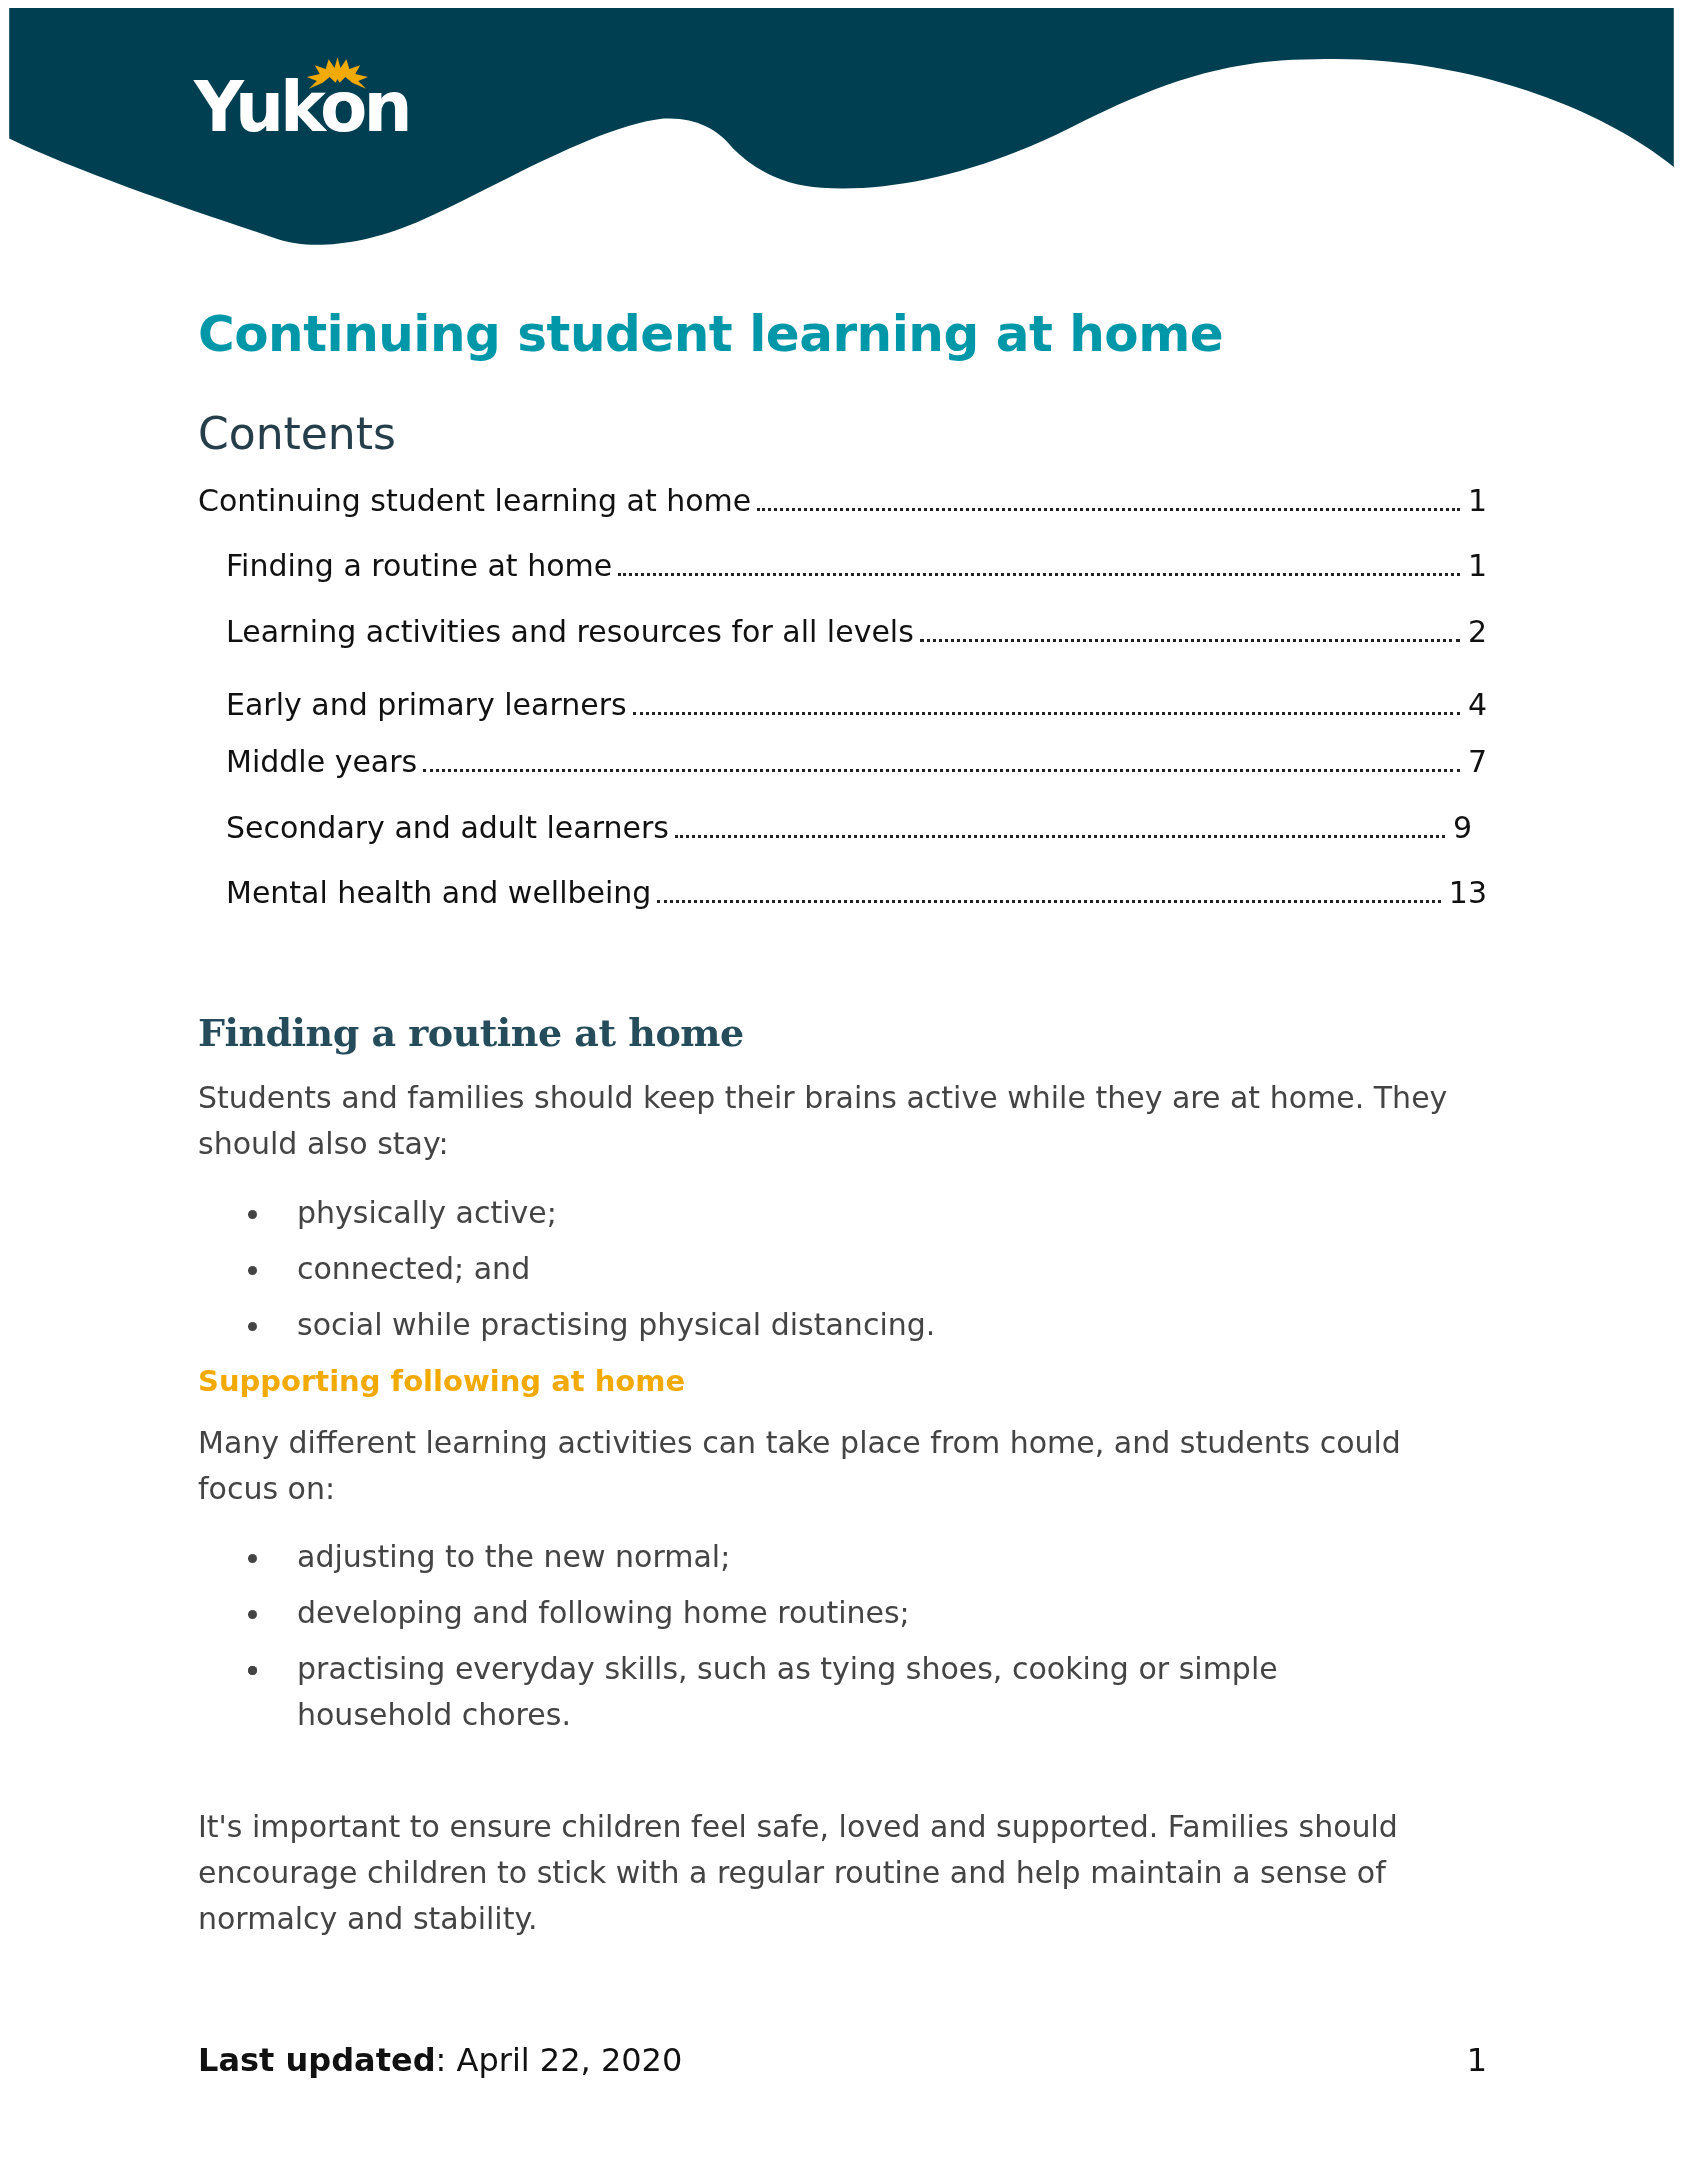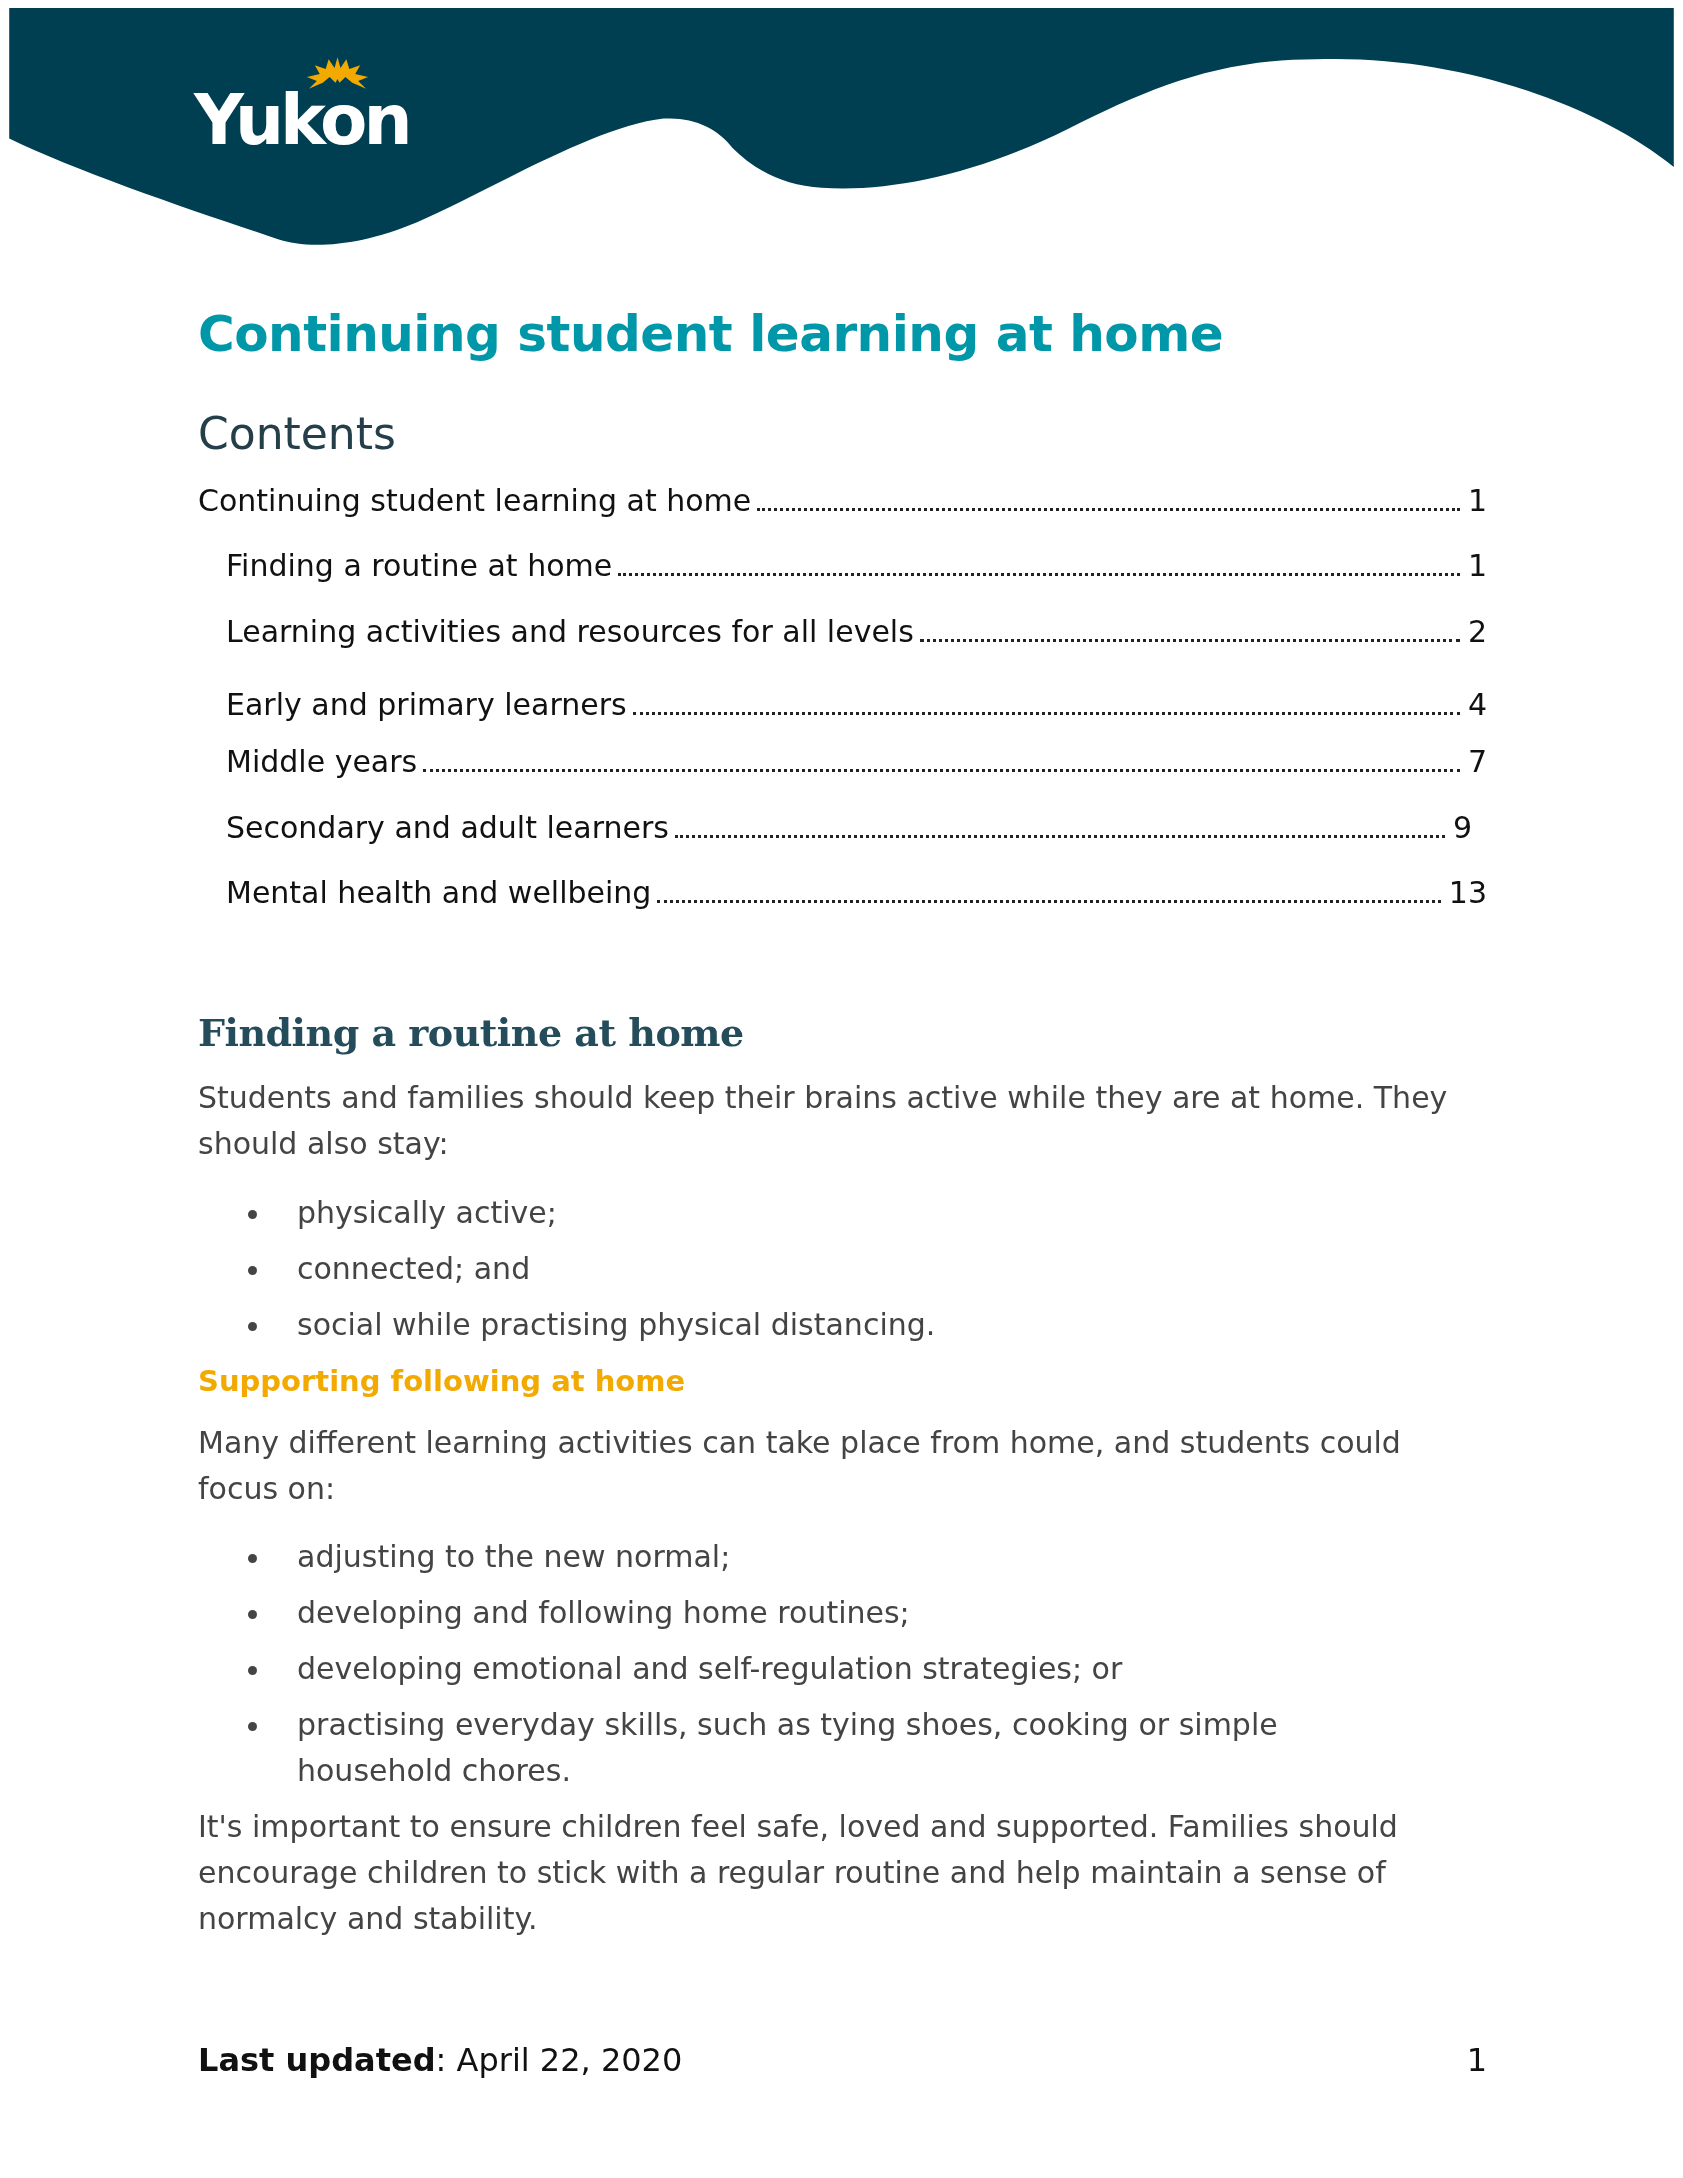--- a/index.html
+++ b/index.html
@@ -1,20 +1,20 @@
 <!DOCTYPE html>
 <html><head>
 <meta charset="utf-8">
 <style>
   html, body { margin: 0; padding: 0; }
   body { width: 1683px; height: 2178px; background: #ffffff; position: relative; overflow: hidden;
          font-family: "DejaVu Sans", sans-serif; color: #222; }
   .header-band { position: absolute; left: 0; top: 0; width: 1683px; height: 257px; }
   .logo { position: absolute; left: 194px; top: 57px; width: 228px; height: 89px; }
-  .logo-text { position: absolute; left: 0; top: 24px; font-family: "DejaVu Sans", sans-serif; font-weight: bold;
+  .logo-text { position: absolute; left: 0; top: 11px; font-family: "DejaVu Sans", sans-serif; font-weight: bold;
                font-size: 69px; color: #ffffff; letter-spacing: -4px; line-height: 79px; }
   .logo-sun { position: absolute; left: 111px; top: 0px; width: 65px; height: 34px; }
   .doc-title { position: absolute; left: 198px; top: 305px; margin: 0; font-family: "DejaVu Sans", sans-serif;
                font-weight: bold; font-size: 50px; color: #0097a9; letter-spacing: -0.5px; white-space: nowrap; }
   .contents-heading { position: absolute; left: 198px; top: 408px; margin: 0; font-family: "DejaVu Sans", sans-serif;
                       font-weight: normal; font-size: 44px; color: #243e4a; white-space: nowrap; }
   .toc { position: absolute; left: 198px; top: 483px; width: 1289px; }
   .toc-row { position: absolute; height: 40px; display: flex; align-items: baseline; font-size: 30px; color: #111;
              font-family: "DejaVu Sans", sans-serif; white-space: nowrap; text-decoration: none; }
   .toc-row .label { padding-right: 4px; }
@@ -110,21 +110,21 @@
   <li><span class="dot"></span><span>social while practising physical distancing.</span></li>
 </ul>
 
 <h3 class="sub-heading">Supporting following at home</h3>
 
 <p class="body-text" style="top:1420px;">Many different learning activities can take place from home, and students could focus on:</p>
 
 <ul class="bullet-list" style="top:1534px;">
   <li><span class="dot"></span><span>adjusting to the new normal;</span></li>
   <li><span class="dot"></span><span>developing and following home routines;</span></li>
-  <li><span class="dot"></span><span>developing emotional and self-regulation strategies; or</span></li>
+  <li><span class="dot"></span></li>
   <li style="padding-right:59px;"><span class="dot"></span><span>practising everyday skills, such as tying shoes, cooking or simple household chores.</span></li>
 </ul>
 
 <p class="body-text" style="top:1804px; width:1208px;">It's important to ensure children feel safe, loved and supported. Families should encourage children to stick with a regular routine and help maintain a sense of normalcy and stability.</p>
 
 <div class="footer">
   <span class="updated"><b>Last updated</b><span>: </span><span>April 22, 2020</span></span>
   <span class="page-num">1</span>
 </div>
 

